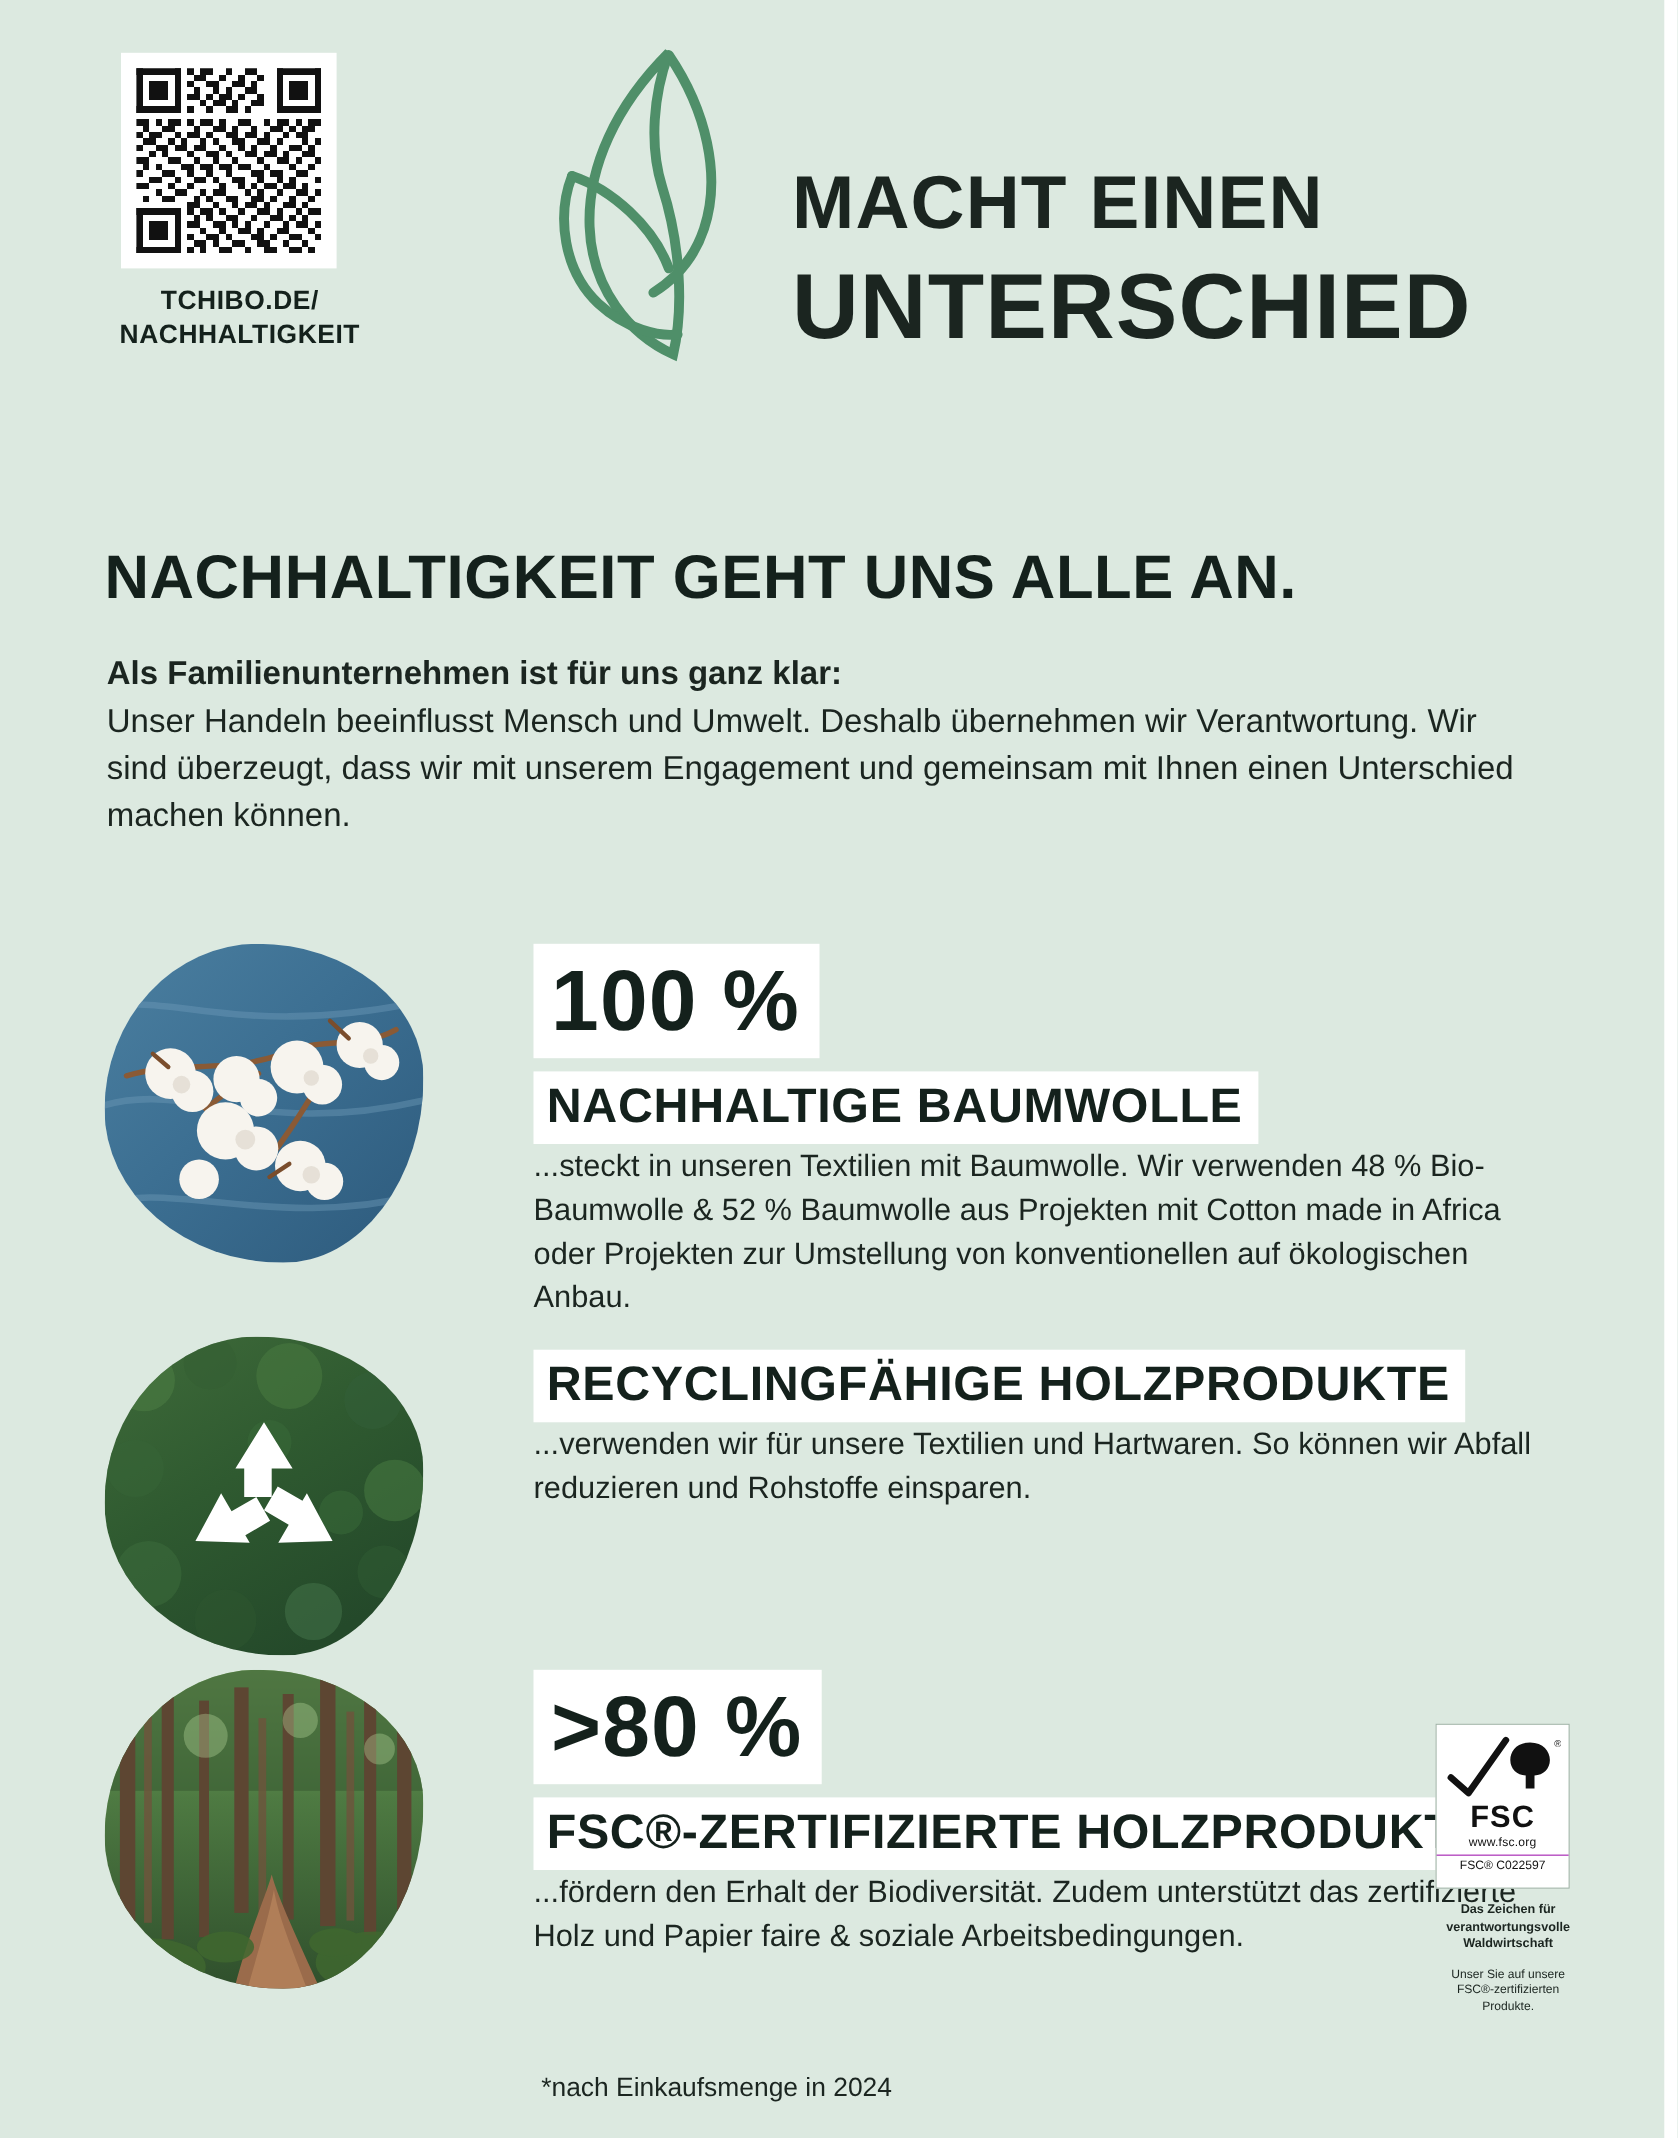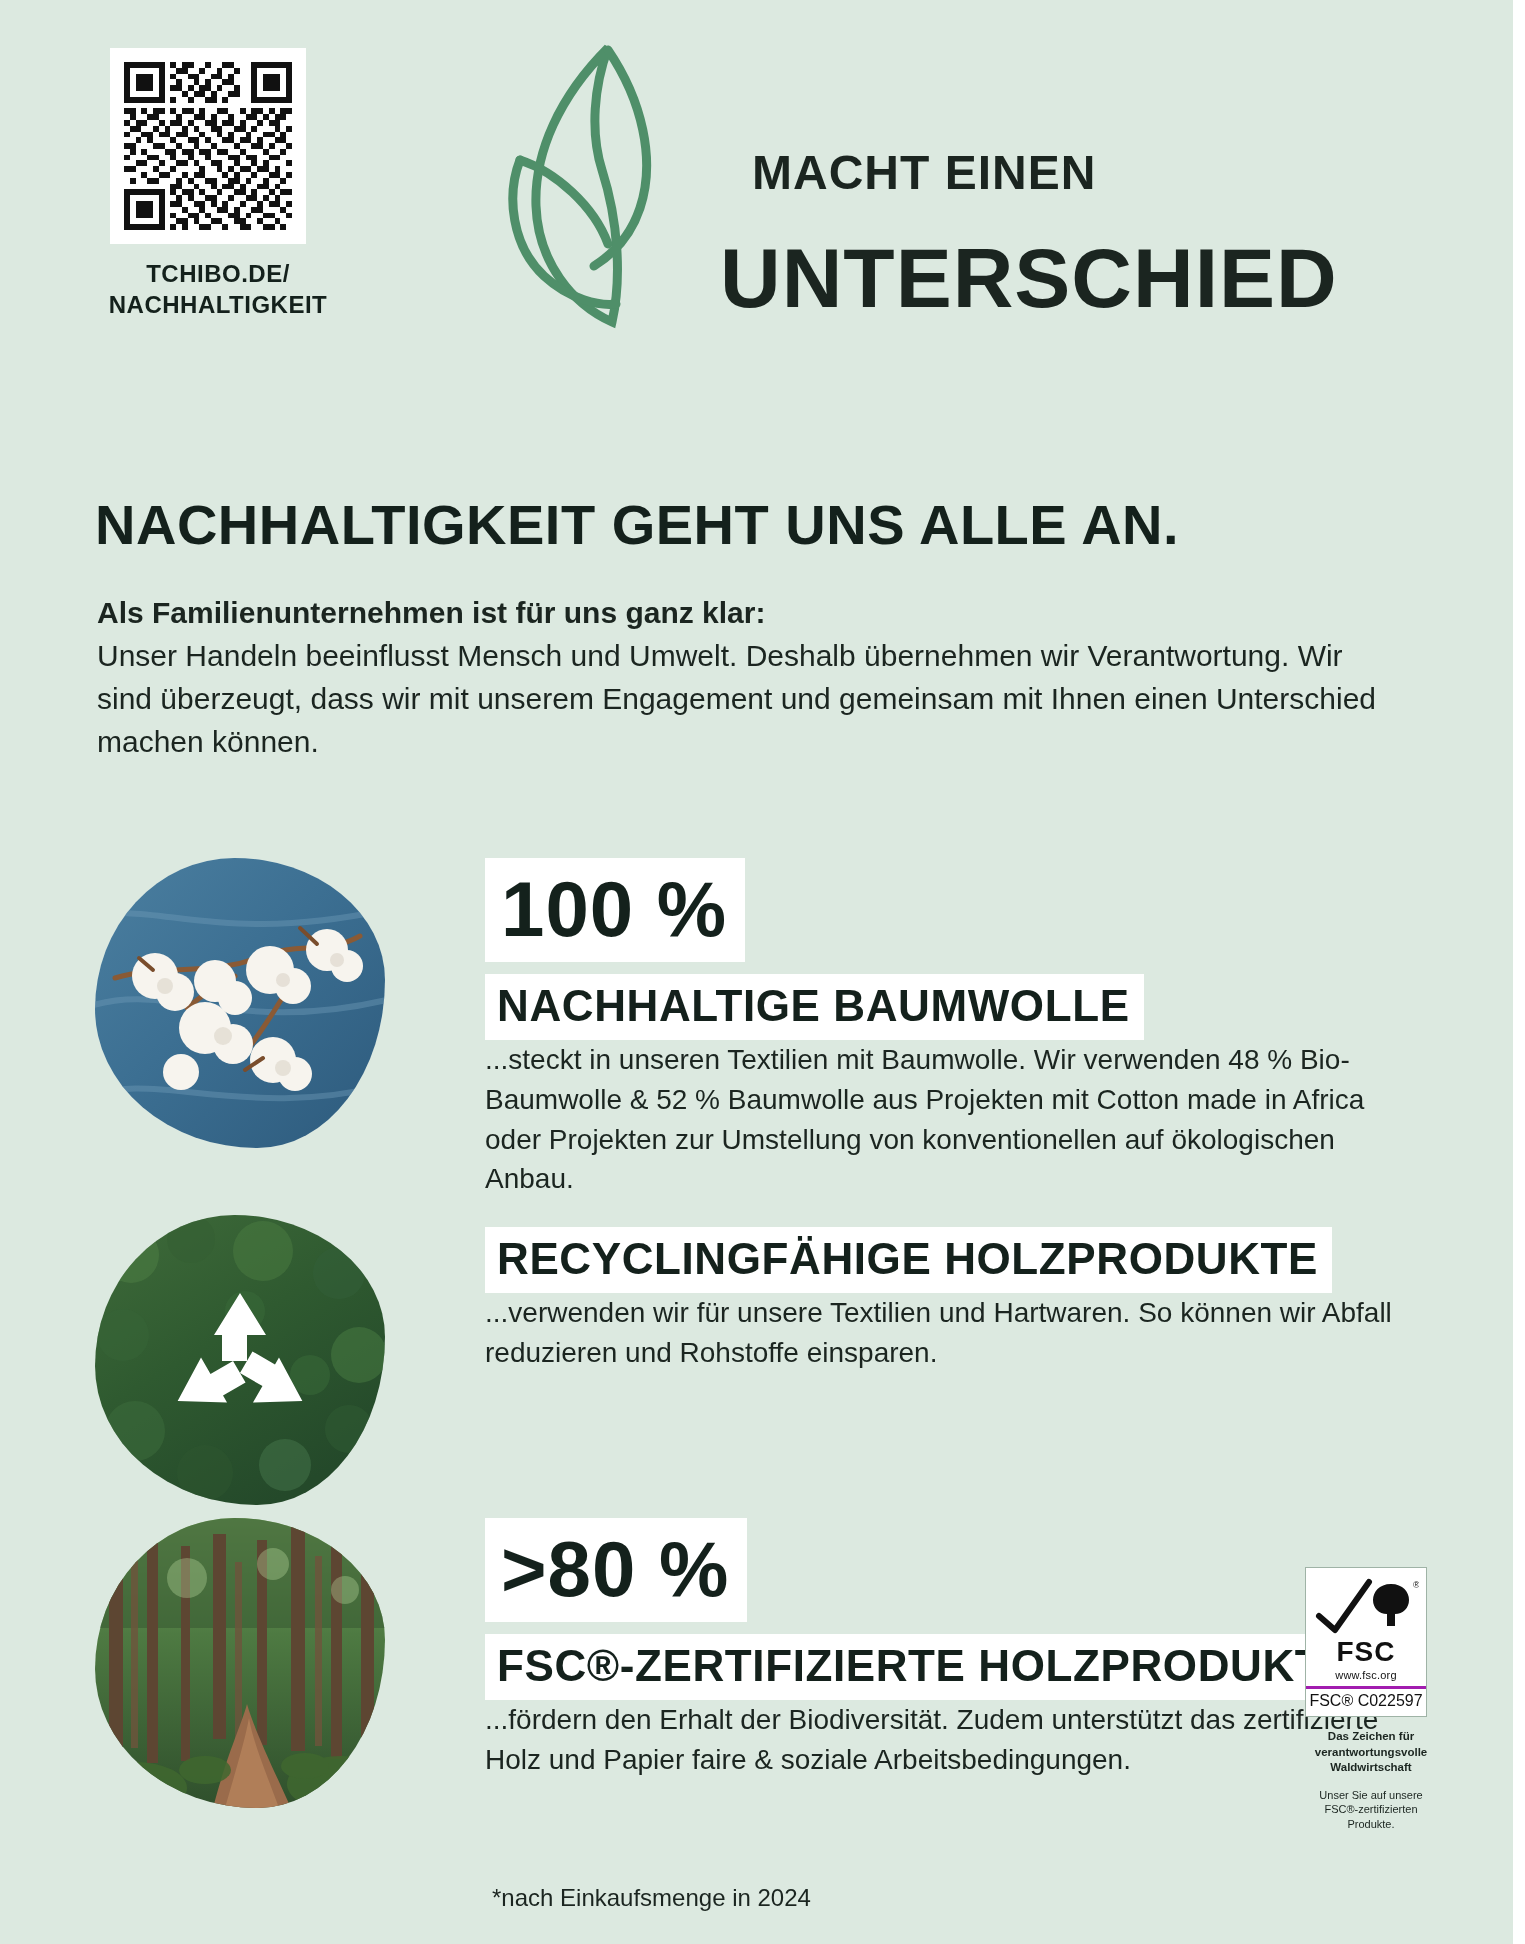--- a/index.html
+++ b/index.html
@@ -81,22 +81,21 @@
   .headline-1, .headline-2 {
     position: absolute;
     left: 230px;
     font-weight: bold;
     color: #1b2520;
     letter-spacing: 1px;
     white-space: nowrap;
   }
   .headline-1 {
     top: 105px;
-    font-size: 48px;
-    margin-left: 32px;
+    font-size: 68px;
   }
   .headline-2 {
     top: 190px;
     font-size: 84px;
   }
 
   
   .section-title {
     position: absolute;
     left: 95px;
@@ -205,24 +204,24 @@
     line-height: 1;
     margin-top: 2px;
   }
   .fsc-url {
     font-size: 11px;
     color: #111;
     margin-top: 3px;
     letter-spacing: 0.2px;
   }
   .fsc-code {
-    font-size: 16px;
+    font-size: 11px;
     color: #111;
     margin-top: 5px;
-    border-top: 3px solid #a21caf;
+    border-top: 1px solid #a21caf;
     width: 100%;
     padding-top: 3px;
     box-sizing: border-box;
   }
   .fsc-caption {
     margin-top: 12px;
     font-size: 11.5px;
     line-height: 1.35;
     color: #1b2520;
     font-weight: bold;

